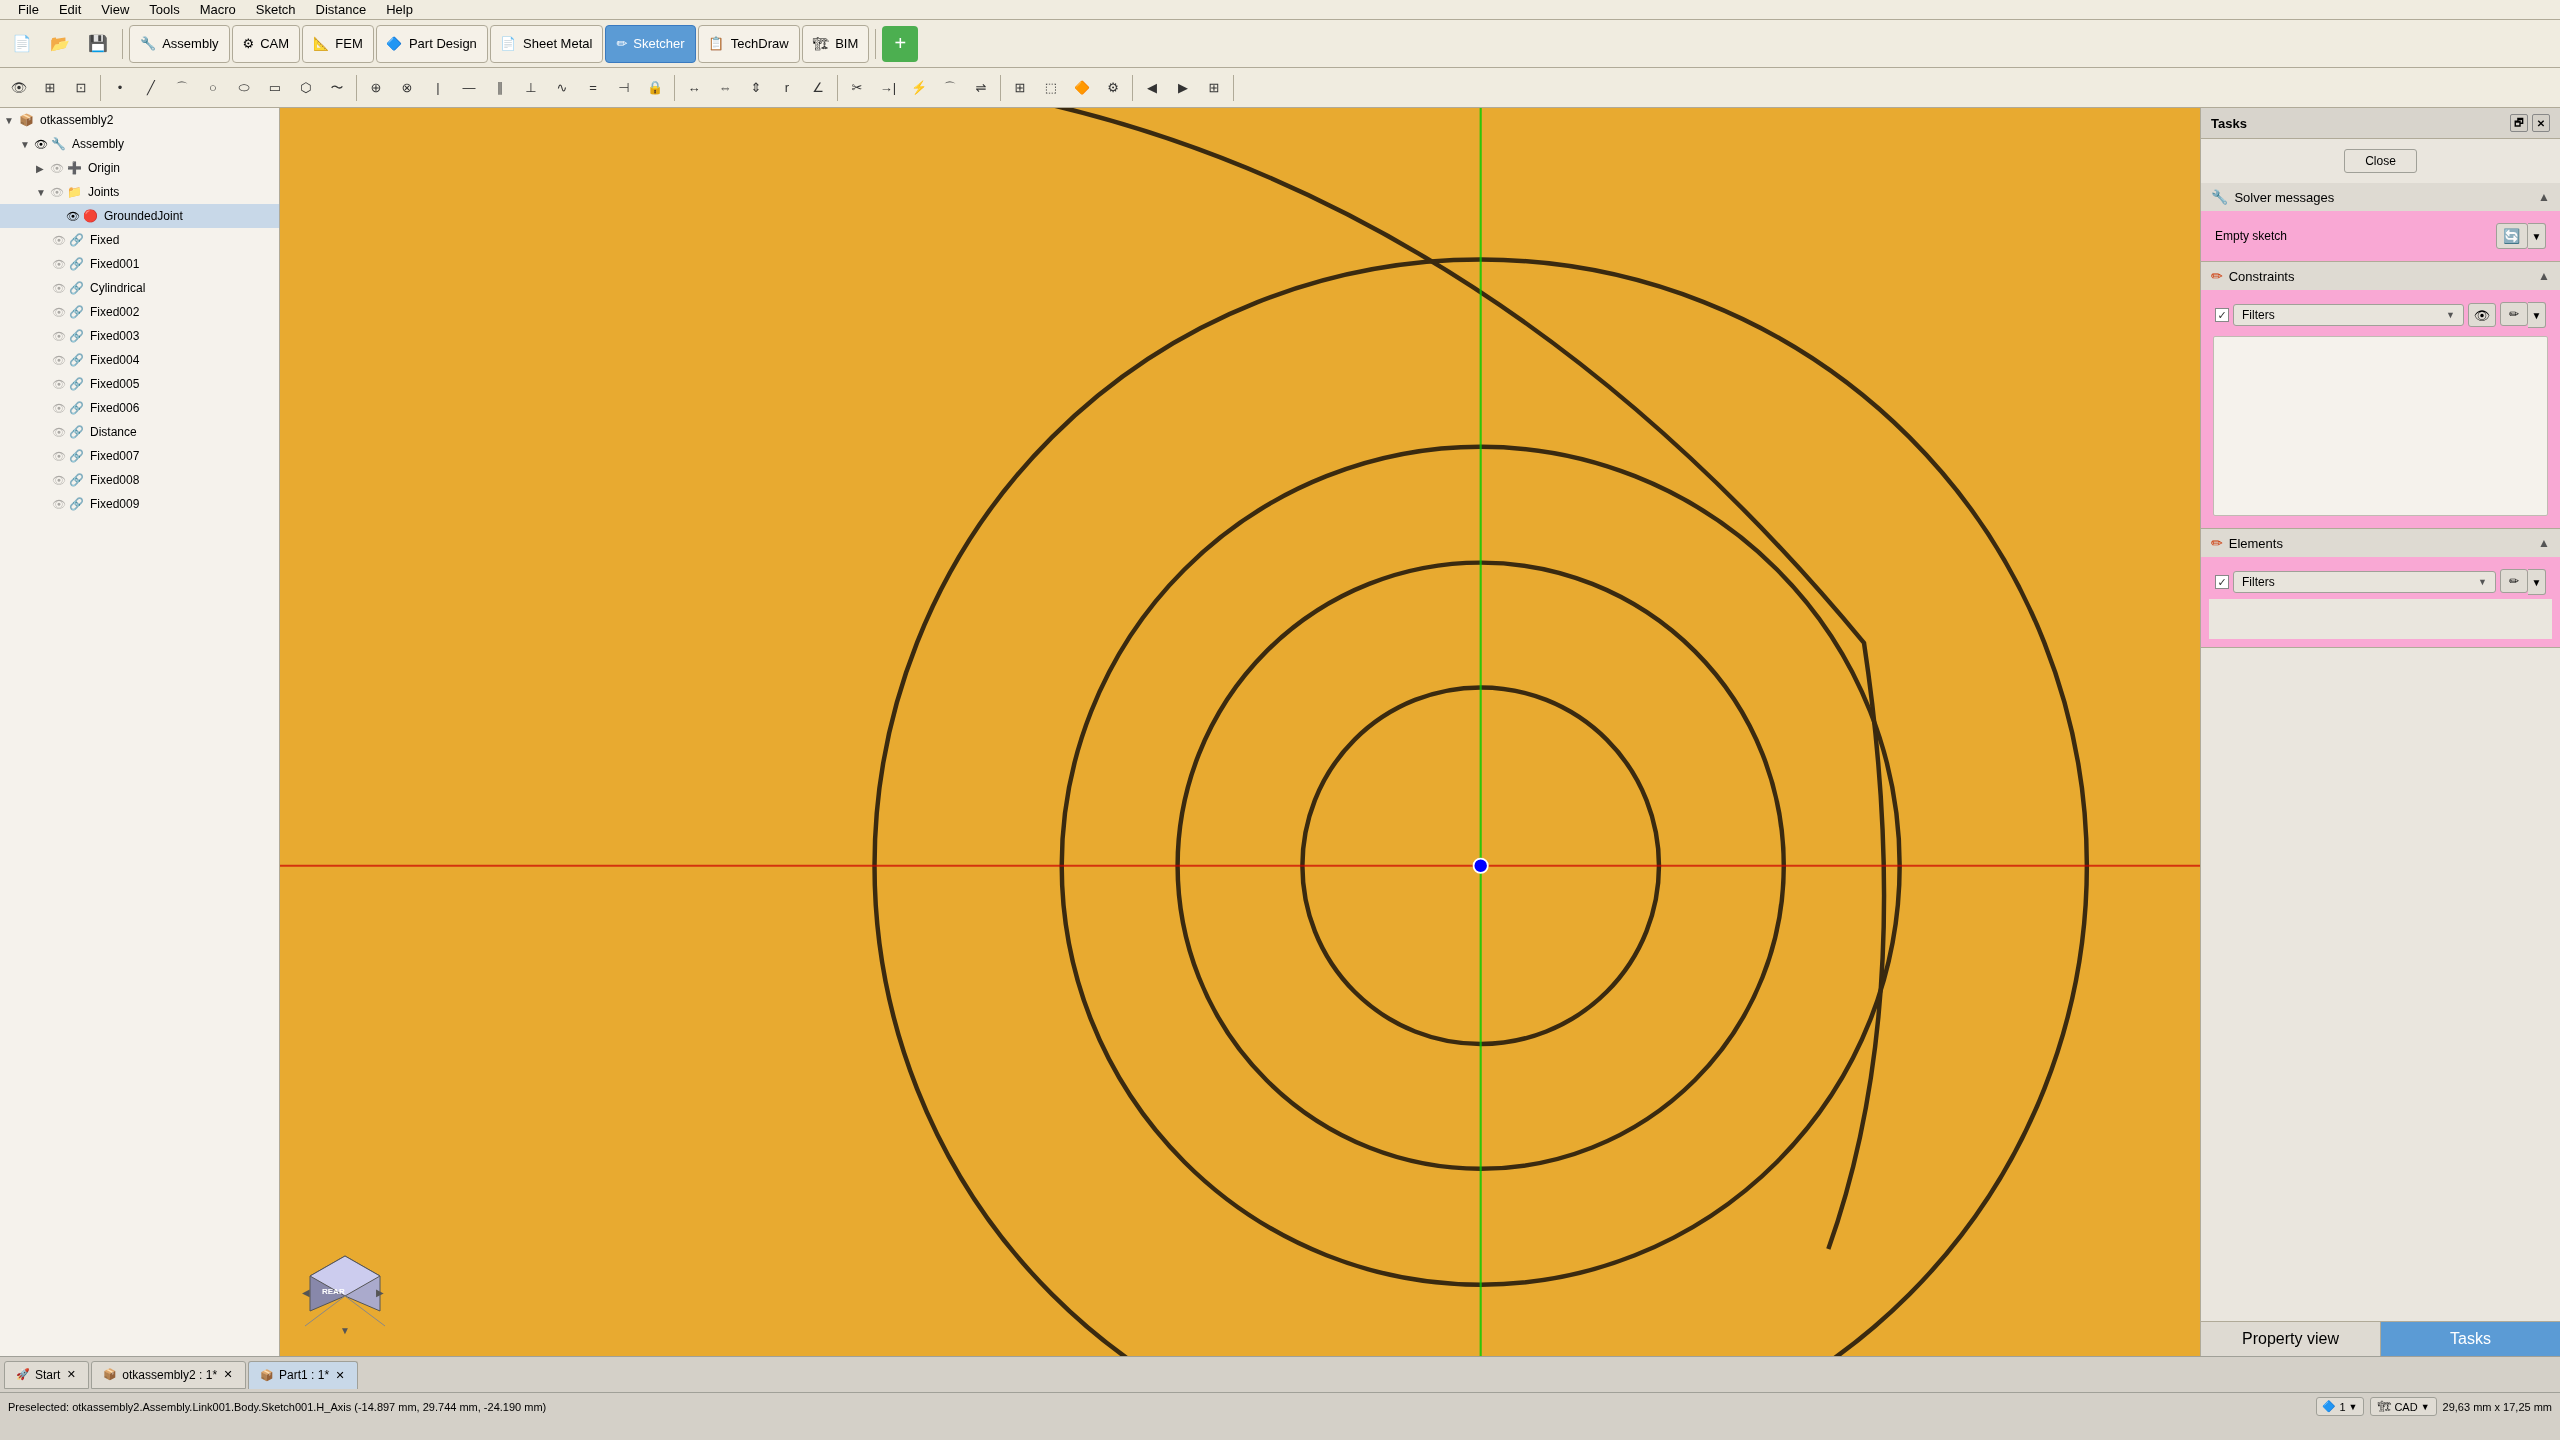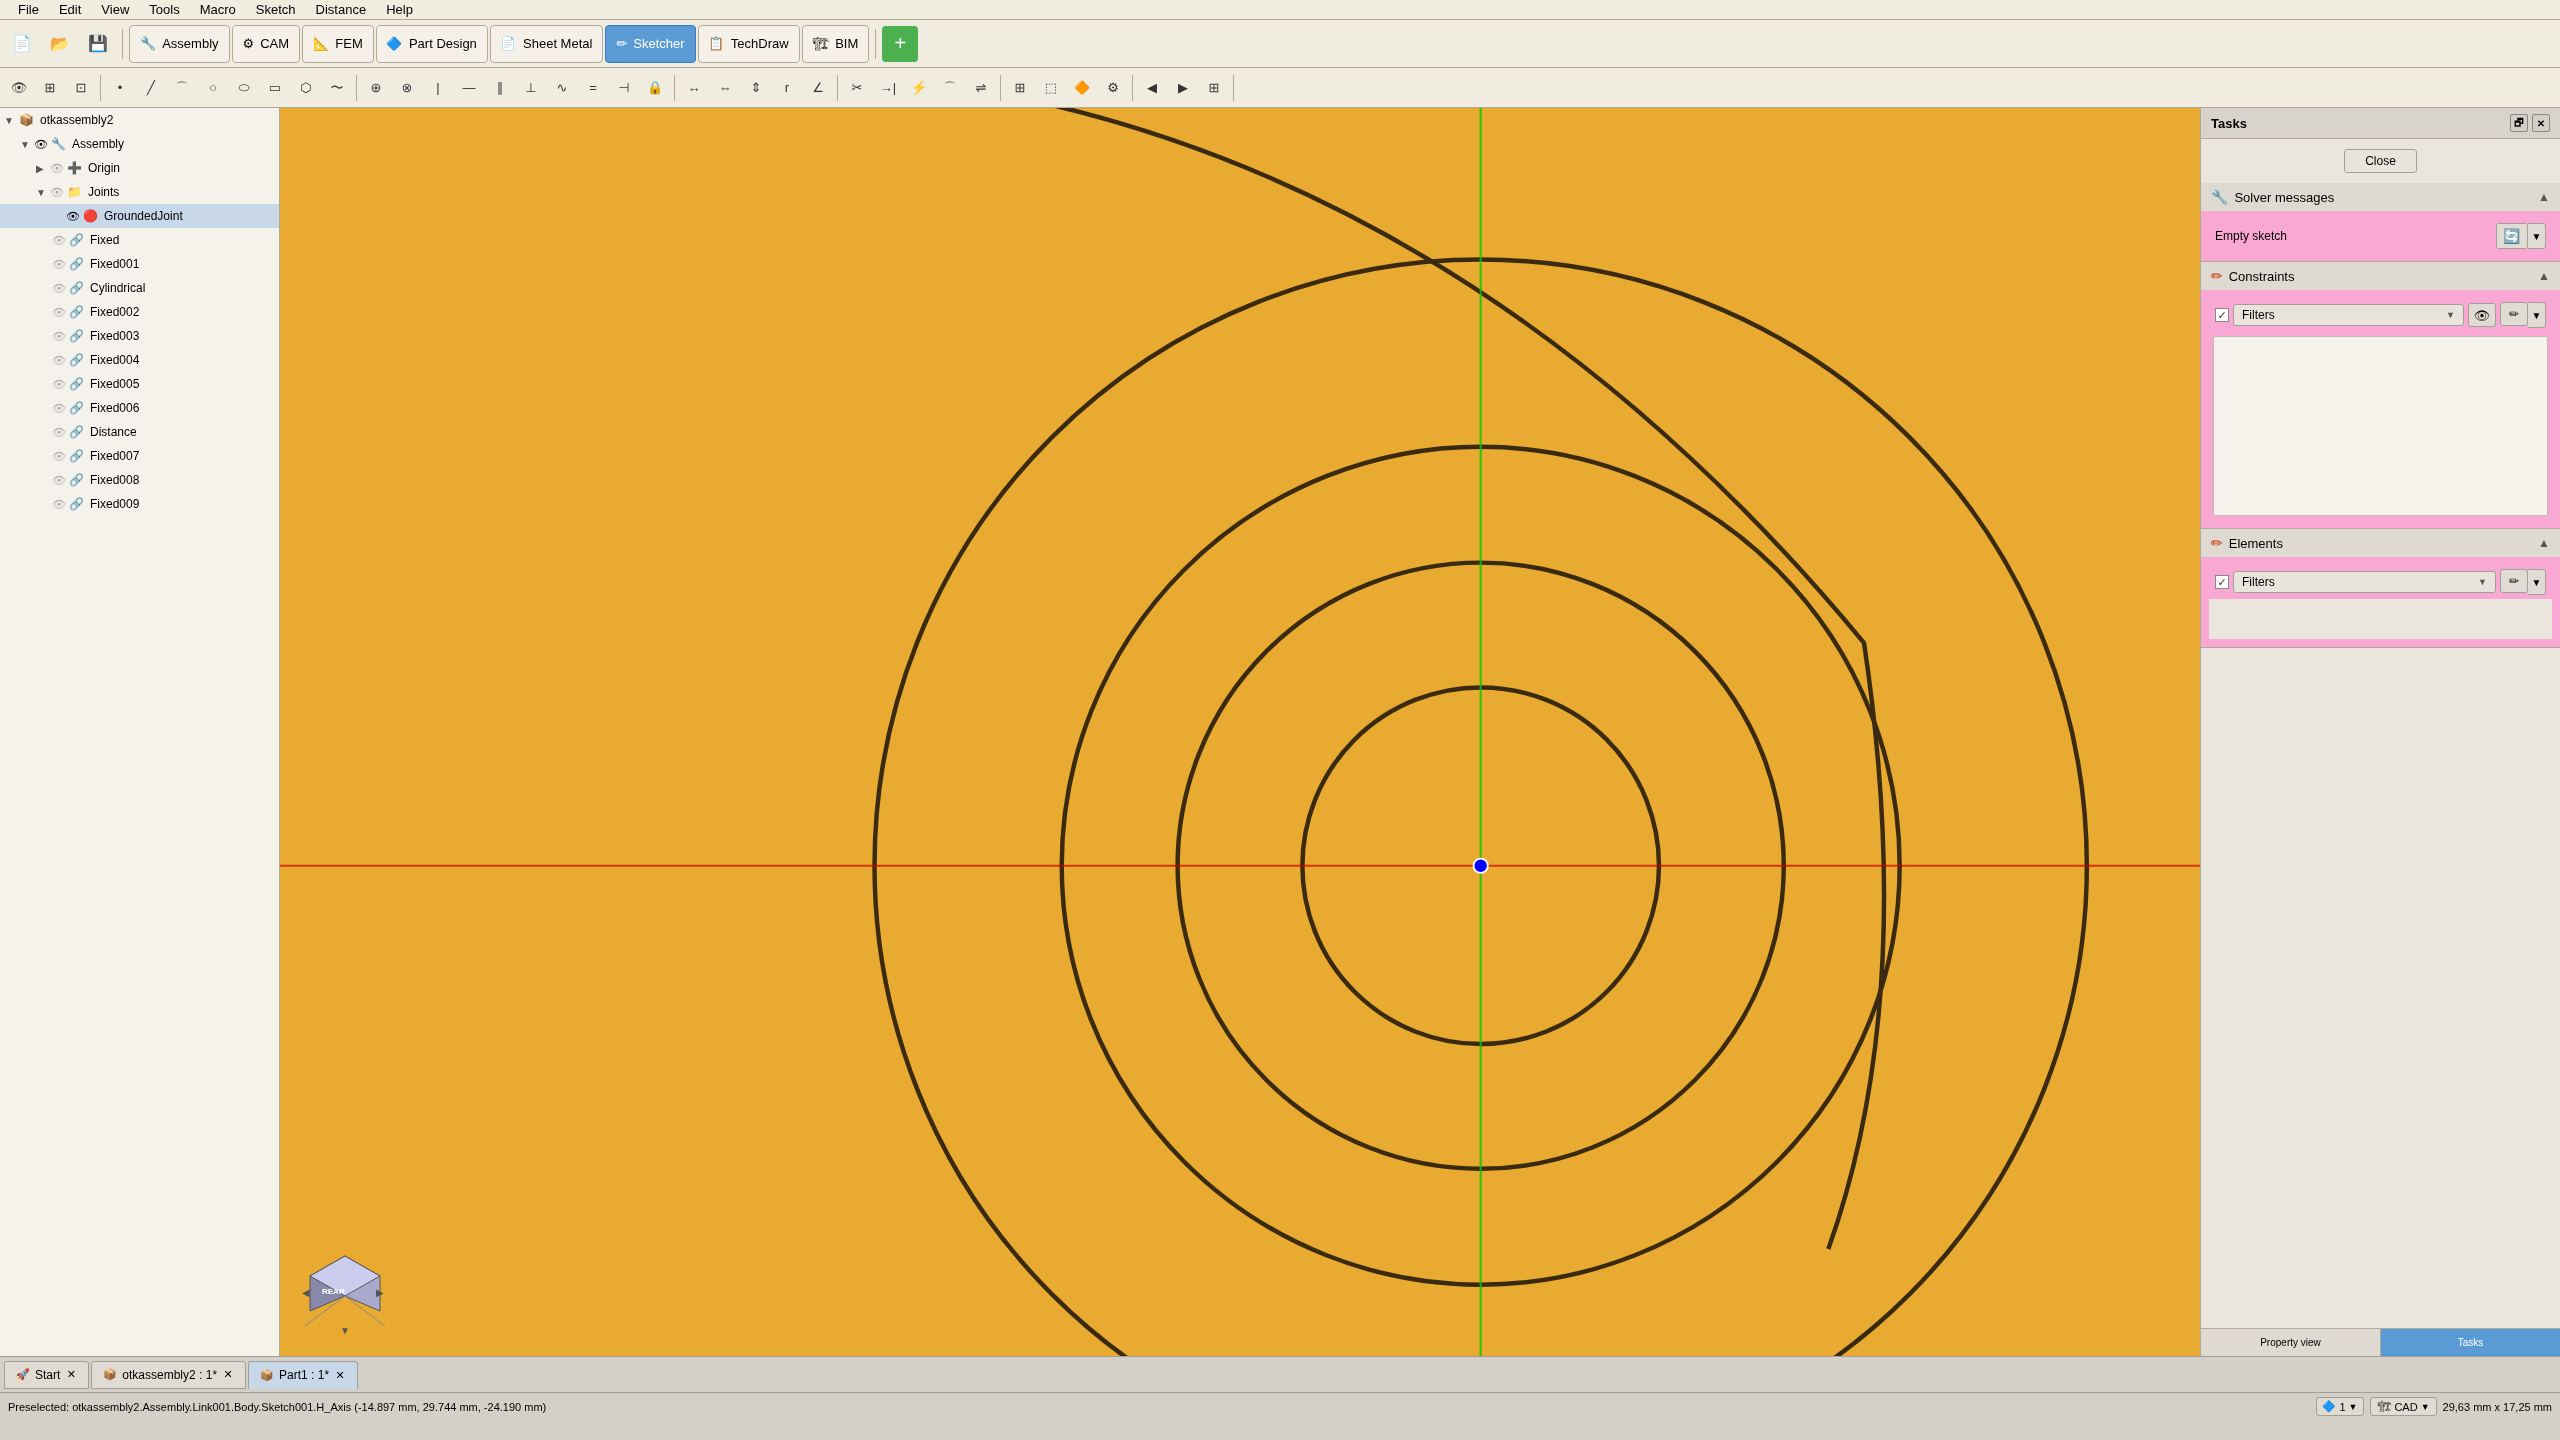--- a/index.html
+++ b/index.html
@@ -89,21 +89,21 @@
     
     ::-webkit-scrollbar { width: 8px; height: 8px; }
     ::-webkit-scrollbar-track { background: #d4d0c8; }
     ::-webkit-scrollbar-thumb { background: #a0a098; border-radius: 4px; }
 
     
     .elements-content { min-height: 40px; background: #eae6de; padding: 4px; }
 
     
     #panel-footer { display: flex; border-top: 1px solid #b0aa98; background: #dedad2; }
-    .panel-footer-btn { flex: 1; padding: 8px; text-align: center; cursor: pointer; font-size: 10px; border: none; background: transparent; }
+    .panel-footer-btn { flex: 1; padding: 8px; text-align: center; cursor: pointer; font-size: 16px; border: none; background: transparent; }
     .panel-footer-btn.active { background: #5b9bd5; color: white; }
     .panel-footer-btn + .panel-footer-btn { border-left: 1px solid #b0aa98; }
 
   </style>
 </head>
 <body>
 
 <div id="menubar">
   <span>File</span>
   <span>Edit</span>

